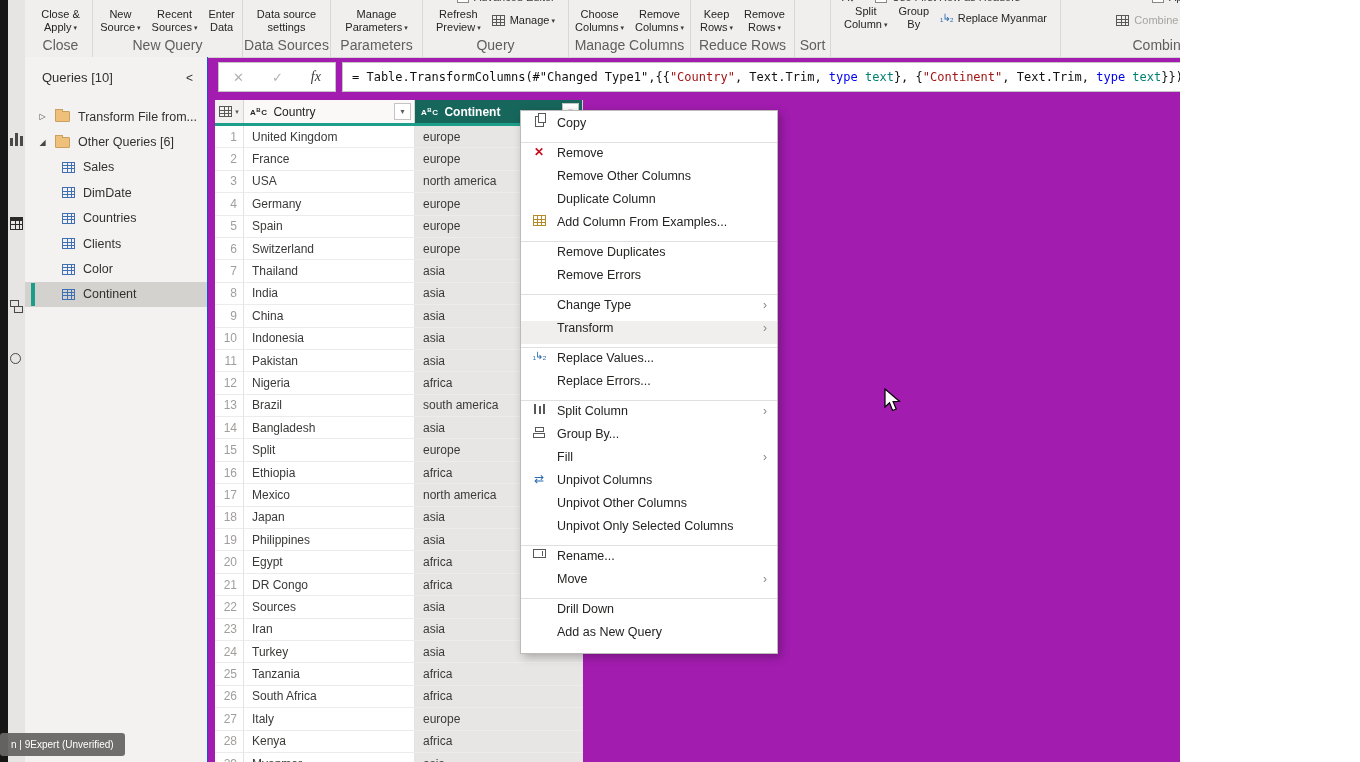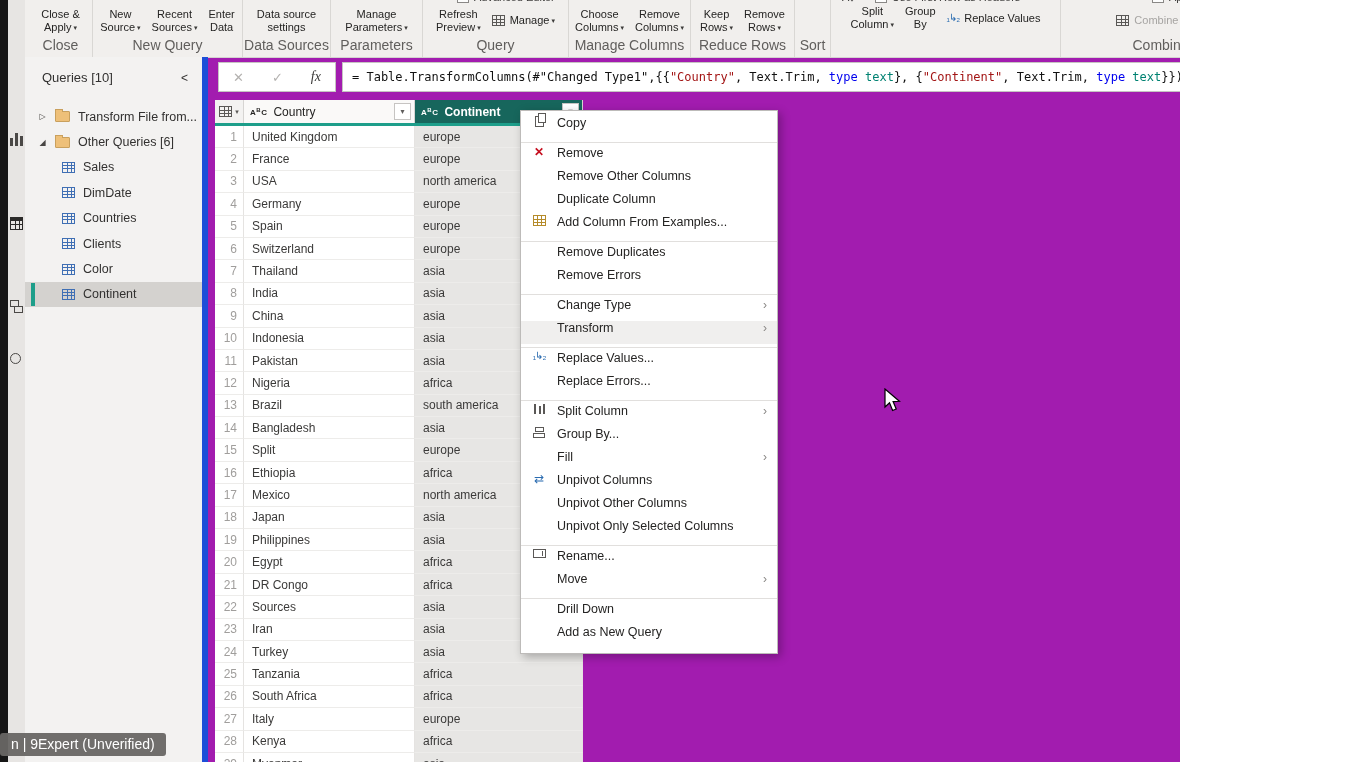--- a/index.html
+++ b/index.html
@@ -47,21 +47,21 @@
   .ic-group{display:inline-block;width:12px;height:11px;position:relative}
   .ic-group::before{content:"";position:absolute;left:2px;top:0;width:7px;height:3px;border:1px solid #5a5856}
   .ic-group::after{content:"";position:absolute;left:0;bottom:0;width:10px;height:3px;border:1px solid #5a5856}
   .ic-rename{display:inline-block;width:13px;height:9px;border:1px solid #5a5856;position:relative;box-sizing:border-box}
   .ic-rename::before{content:"";position:absolute;right:2px;top:1px;width:1px;height:5px;background:#5a5856}
   .g{font-size:12px;line-height:1}
   .g.red{color:#c50f1f;font-weight:bold}
   .g.blue{color:#2b6cb0}
   .g.small{font-size:10px;letter-spacing:-1px}
   
-  #sidebar{position:absolute;left:25px;top:57px;width:183px;height:705px;background:#f3f2f1;border-right:6px solid #1d4ed8;box-sizing:border-box}
+  #sidebar{position:absolute;left:25px;top:57px;width:183px;height:705px;background:#f3f2f1;border-right:1px solid #1d4ed8;box-sizing:border-box}
   .q-header{display:flex;justify-content:space-between;align-items:center;padding:13px 14px 0 17px;font-size:13px;color:#323130}
   .q-collapse{font-size:12px;color:#323130;cursor:default}
   #query-list{position:absolute;left:0;top:47px;right:0}
   .q-item{position:relative;height:25.4px;display:flex;align-items:center;font-size:12.5px;color:#323130;gap:8px;cursor:default}
   .q-item .chev{width:9px;margin-left:13px;font-size:8px;color:#484644;flex:0 0 9px;text-align:center}
   .q-item.child{padding-left:37px}
   .q-item.selected{background:#d4d2cf}
   .q-item.selected::before{content:"";position:absolute;left:6px;top:1px;bottom:1px;width:4px;background:#1d9e8a}
   
   #fxbox{position:absolute;left:218px;top:62px;width:118px;height:30px;background:#fff;border:1px solid #c6c4c2;
@@ -100,21 +100,21 @@
   .mitem.hl{background:#f0efee}
   .msep{border-top:1px solid #e1dfdd;margin:3px 0}
   
   #smenu{position:absolute;left:778px;top:320px;width:194px;background:#fff;border:1px solid #bdbbb9;
          box-shadow:3px 3px 9px rgba(0,0,0,.28);padding:4px 0;z-index:11;box-sizing:border-box}
   .sitem{display:flex;align-items:center;height:23px;font-size:12.5px;padding-left:36px;color:#252423;cursor:default}
   .sitem.hl{background:#f0efee}
   
   #cursor{position:absolute;left:884px;top:388px;z-index:12}
   #badge{position:absolute;left:0;top:733px;height:23px;line-height:23px;padding:0 11px;background:rgba(104,102,100,.95);
-         color:#fff;font-size:14px;border-radius:3px;z-index:13;white-space:nowrap}
+         color:#fff;font-size:10px;border-radius:3px;z-index:13;white-space:nowrap}
 </style>
 </head>
 <body>
 
 <div id="app">
   <div id="edge-strip"></div>
   <div id="view-nav">
       <span class="vicon vi-report" style="top: 133px;"></span>
       <span class="vicon vi-data" style="top: 217px;"></span>
       <span class="vicon vi-model" style="top: 300px;"></span>
@@ -244,21 +244,21 @@
             </div>
             <div class="rbtn">
               <div>
                 <div class="rline">Group</div>
                 <div class="rline">By</div>
               </div>
             </div>
             <div class="rbtn">
               <span class="g blue small">₁↳₂</span>
               <div>
-                <div class="rline">Replace Values</div>
+                <div class="rline">Replace Myanmar</div>
               </div>
             </div>
           </div>
           <div class="rlabel">Transform</div>
         </div>
         <div class="rgroup" style="width: 200px;">
           <div class="rbtns">
             <div class="rbtn disabled">
               <span class="ic-grid gray"></span>
               <div>

